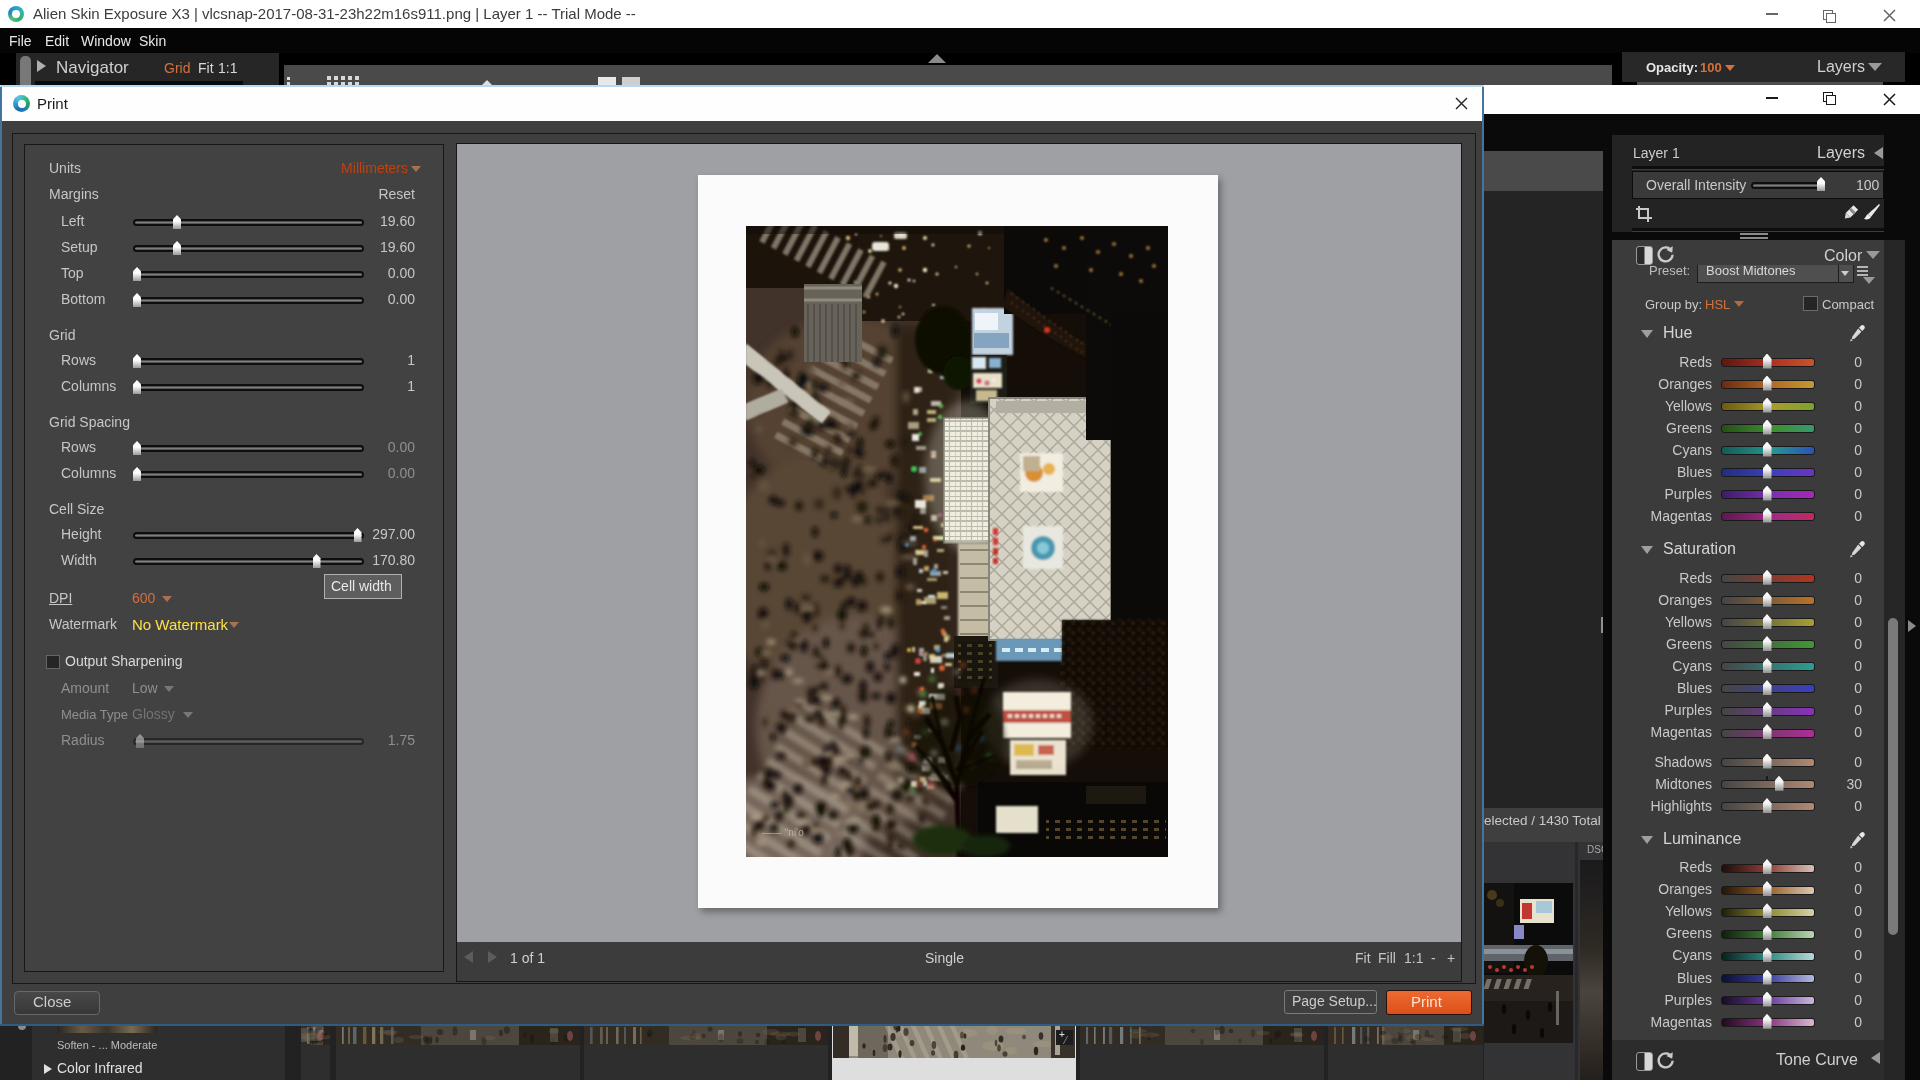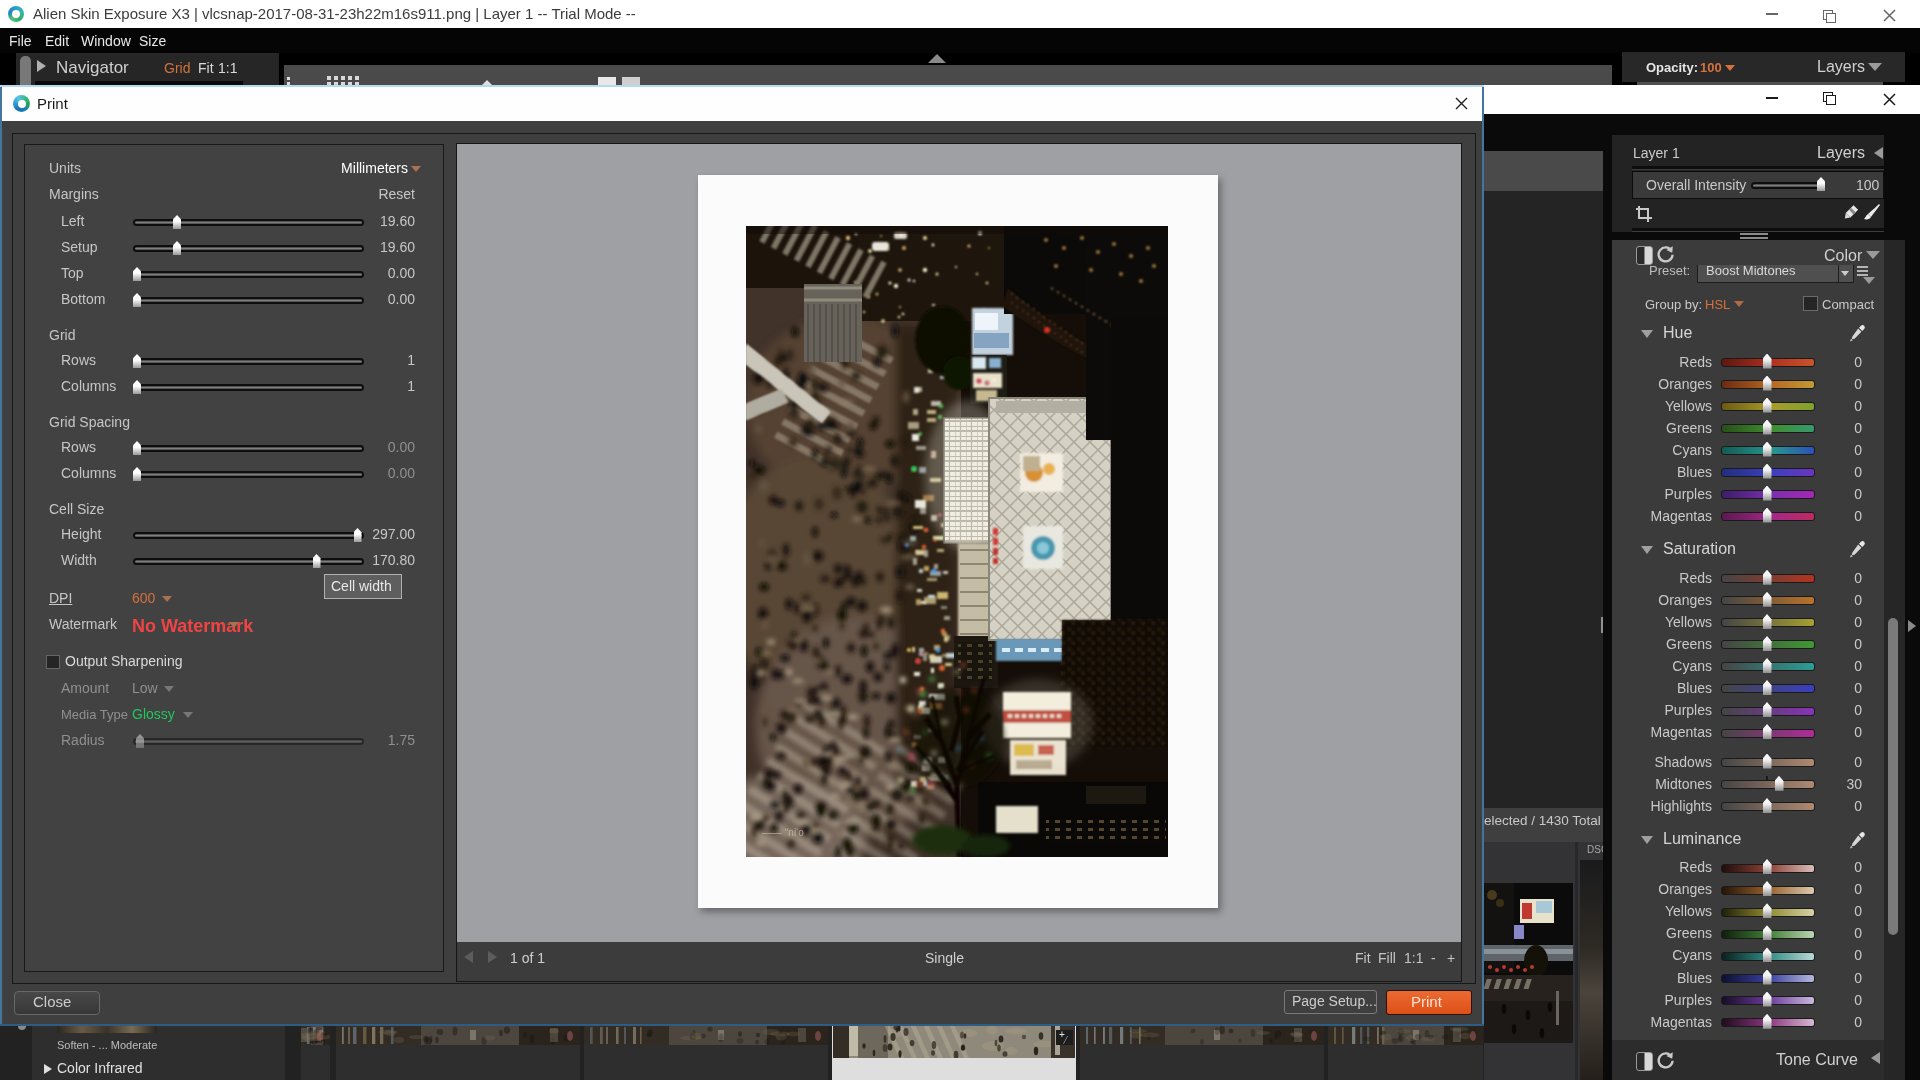--- a/index.html
+++ b/index.html
@@ -34,21 +34,21 @@
 <div class="abs" style="left:1823px;top:10px;width:8px;height:8px;border:1.4px solid #666;margin:0;"></div>
 <div class="abs" style="left:1826px;top:13px;width:8px;height:8px;border:1.4px solid #666;background:#fff;"></div>
 <svg class="abs" style="left:1883px;top:9px;" width="13" height="13">
     <path d="M1 1 L12 12 M12 1 L1 12" stroke="#666" stroke-width="1.5"></path>
   </svg>
 
 <div class="abs" style="left:0;top:28px;width:1920px;height:25px;background:#050505;"></div>
 <div class="txt" style="left:9px;top:33px;font-size:14px;color:#e8e8e8;">File</div>
 <div class="txt" style="left:45px;top:33px;font-size:14px;color:#e8e8e8;">Edit</div>
 <div class="txt" style="left:81px;top:33px;font-size:14px;color:#e8e8e8;">Window</div>
-<div class="txt" style="left:139px;top:33px;font-size:14px;color:#e8e8e8;">Size</div>
+<div class="txt" style="left:139px;top:33px;font-size:14px;color:#e8e8e8;">Skin</div>
 
 <div class="abs" style="left:16px;top:53px;width:263px;height:33px;background:#262626;"></div>
 <div class="abs" style="left:20px;top:56px;width:11px;height:30px;background:#787878;border-radius:5px 5px 0 0;"></div>
 <div class="tri" style="left:37px;top:60px;border-left:9px solid #b0b0b0;border-top:6px solid transparent;border-bottom:6px solid transparent;"></div>
 <div class="txt" style="left:56px;top:58px;font-size:17px;color:#cfcfcf;">Navigator</div>
 <div class="txt" style="left:164px;top:60px;font-size:14px;color:#d4713d;">Grid</div>
 <div class="txt" style="left:198px;top:60px;font-size:14px;color:#d9d9d9;">Fit</div>
 <div class="txt" style="left:218px;top:60px;font-size:14px;color:#d9d9d9;">1:1</div>
 <div class="abs" style="left:35px;top:81px;width:208px;height:5px;background:#0a0a0a;"></div>
 
@@ -610,21 +610,21 @@
 <div class="abs" style="left:2px;top:87px;width:1480px;height:34px;background:#fefefe;"></div>
 <div class="abs" style="left:13px;top:95px;width:17px;height:17px;border-radius:50%;background:conic-gradient(from 210deg,#1d6fa8,#2e9fd4,#56c4e8,#3dbb8f,#27a25a,#1a7fb5,#1d6fa8);"></div>
 <div class="abs" style="left:17.5px;top:99.5px;width:8px;height:8px;border-radius:50%;background:#fff;"></div>
 <div class="txt" style="left:37px;top:95px;font-size:15px;color:#1a1a1a;">Print</div>
 <svg class="abs" style="left:1455px;top:97px;" width="13" height="13">
     <path d="M1 1 L12 12 M12 1 L1 12" stroke="#222" stroke-width="1.4"></path>
   </svg>
 <div class="abs" style="left:12px;top:133px;width:1462px;height:849px;border:1px solid #181818;"></div>
 <div class="abs" style="left:24px;top:144px;width:418px;height:826px;border:1px solid #181818;background:#424242;"></div>
 <div class="txt" style="left:49px;top:160px;font-size:14px;color:#c6c6c6;">Units</div>
-<div class="txt r" style="left:268px;top:160px;width:140px;font-size:14px;color:#ffffff;">Millimeters</div>
+<div class="txt r" style="left:268px;top:160px;width:140px;font-size:14px;color:#c2410c;">Millimeters</div>
 <div class="tri" style="left:411px;top:166px;border-top:6px solid #a8714f;border-left:5px solid transparent;border-right:5px solid transparent;"></div>
 <div class="txt" style="left:49px;top:186px;font-size:14px;color:#c6c6c6;">Margins</div>
 <div class="txt r" style="left:335px;top:186px;width:80px;font-size:14px;color:#c6c6c6;">Reset</div>
 <div class="txt" style="left:61px;top:213px;font-size:14px;color:#c6c6c6;">Left</div>
 <div class="trk" style="left:133px;top:218.5px;width:227px;"></div>
 <div class="th" style="left:173.0px;top:215.0px;"></div>
 <div class="txt r" style="left:335px;top:213px;width:80px;font-size:14px;color:#c6c6c6;">19.60</div>
 <div class="txt" style="left:61px;top:239px;font-size:14px;color:#c6c6c6;">Setup</div>
 <div class="trk" style="left:133px;top:244.5px;width:227px;"></div>
 <div class="th" style="left:173.0px;top:241.0px;"></div>
@@ -663,29 +663,29 @@
 <div class="txt" style="left:61px;top:552px;font-size:14px;color:#c6c6c6;">Width</div>
 <div class="trk" style="left:133px;top:557.5px;width:227px;"></div>
 <div class="th" style="left:312.5px;top:554.0px;"></div>
 <div class="txt r" style="left:335px;top:552px;width:80px;font-size:14px;color:#c6c6c6;">170.80</div>
 <div class="abs" style="left:324px;top:574px;width:76px;height:23px;background:#5e5e5e;border:1px solid #b0b0b0;"></div>
 <div class="txt" style="left:331px;top:578px;font-size:14px;color:#e8e8e8;">Cell width</div>
 <div class="txt" style="left:49px;top:590px;font-size:14px;color:#c6c6c6;text-decoration:underline;">DPI</div>
 <div class="txt" style="left:132px;top:590px;font-size:14px;color:#d4713d;">600</div>
 <div class="tri" style="left:162px;top:596px;border-top:6px solid #a8714f;border-left:5px solid transparent;border-right:5px solid transparent;"></div>
 <div class="txt" style="left:49px;top:616px;font-size:14px;color:#c6c6c6;">Watermark</div>
-<div class="txt" style="left:132px;top:616px;font-size:18px;color:#ef4444;font-weight:bold;">No Watermark</div>
+<div class="txt" style="left:132px;top:616px;font-size:15px;color:#fde047;">No Watermark</div>
 <div class="tri" style="left:229px;top:622px;border-top:6px solid #a8714f;border-left:5px solid transparent;border-right:5px solid transparent;"></div>
 <div class="abs" style="left:46px;top:655px;width:12px;height:12px;background:#252525;border:1.5px solid #666;"></div>
 <div class="txt" style="left:65px;top:653px;font-size:14px;color:#d9d9d9;">Output Sharpening</div>
 <div class="txt" style="left:61px;top:680px;font-size:14px;color:#8f8f8f;">Amount</div>
 <div class="txt" style="left:132px;top:680px;font-size:14px;color:#8f8f8f;">Low</div>
 <div class="tri" style="left:164px;top:686px;border-top:6px solid #777;border-left:5px solid transparent;border-right:5px solid transparent;"></div>
 <div class="txt" style="left:61px;top:707px;font-size:13px;color:#8f8f8f;">Media Type</div>
-<div class="txt" style="left:132px;top:706px;font-size:14px;color:#22c55e;">Glossy</div>
+<div class="txt" style="left:132px;top:706px;font-size:14px;color:#737373;">Glossy</div>
 <div class="tri" style="left:183px;top:712px;border-top:6px solid #777;border-left:5px solid transparent;border-right:5px solid transparent;"></div>
 <div class="txt" style="left:61px;top:732px;font-size:14px;color:#8f8f8f;">Radius</div>
 <div class="trk" style="left:133px;top:737.5px;width:227px;opacity:.5;"></div>
 <div class="th" style="left:136.0px;top:734.0px;opacity:.6;background:linear-gradient(180deg,#cfcfcf,#c8c8c8 45%,#8a8a8a);"></div>
 <div class="txt r" style="left:335px;top:732px;width:80px;font-size:14px;color:#8f8f8f;">1.75</div>
 <div class="abs" style="left:456px;top:143px;width:1004px;height:798px;background:#9fa0a4;border:1px solid #161616;"></div>
 <div class="abs" style="left:456px;top:942px;width:1004px;height:39px;background:#3c3c3c;border:1px solid #161616;border-top:none;"></div>
 <div class="tri" style="left:464px;top:951px;border-right:9px solid #5c5c5c;border-top:6px solid transparent;border-bottom:6px solid transparent;"></div>
 <div class="tri" style="left:488px;top:951px;border-left:9px solid #5c5c5c;border-top:6px solid transparent;border-bottom:6px solid transparent;"></div>
 <div class="txt" style="left:510px;top:950px;font-size:14px;color:#cfcfcf;">1 of 1</div>

